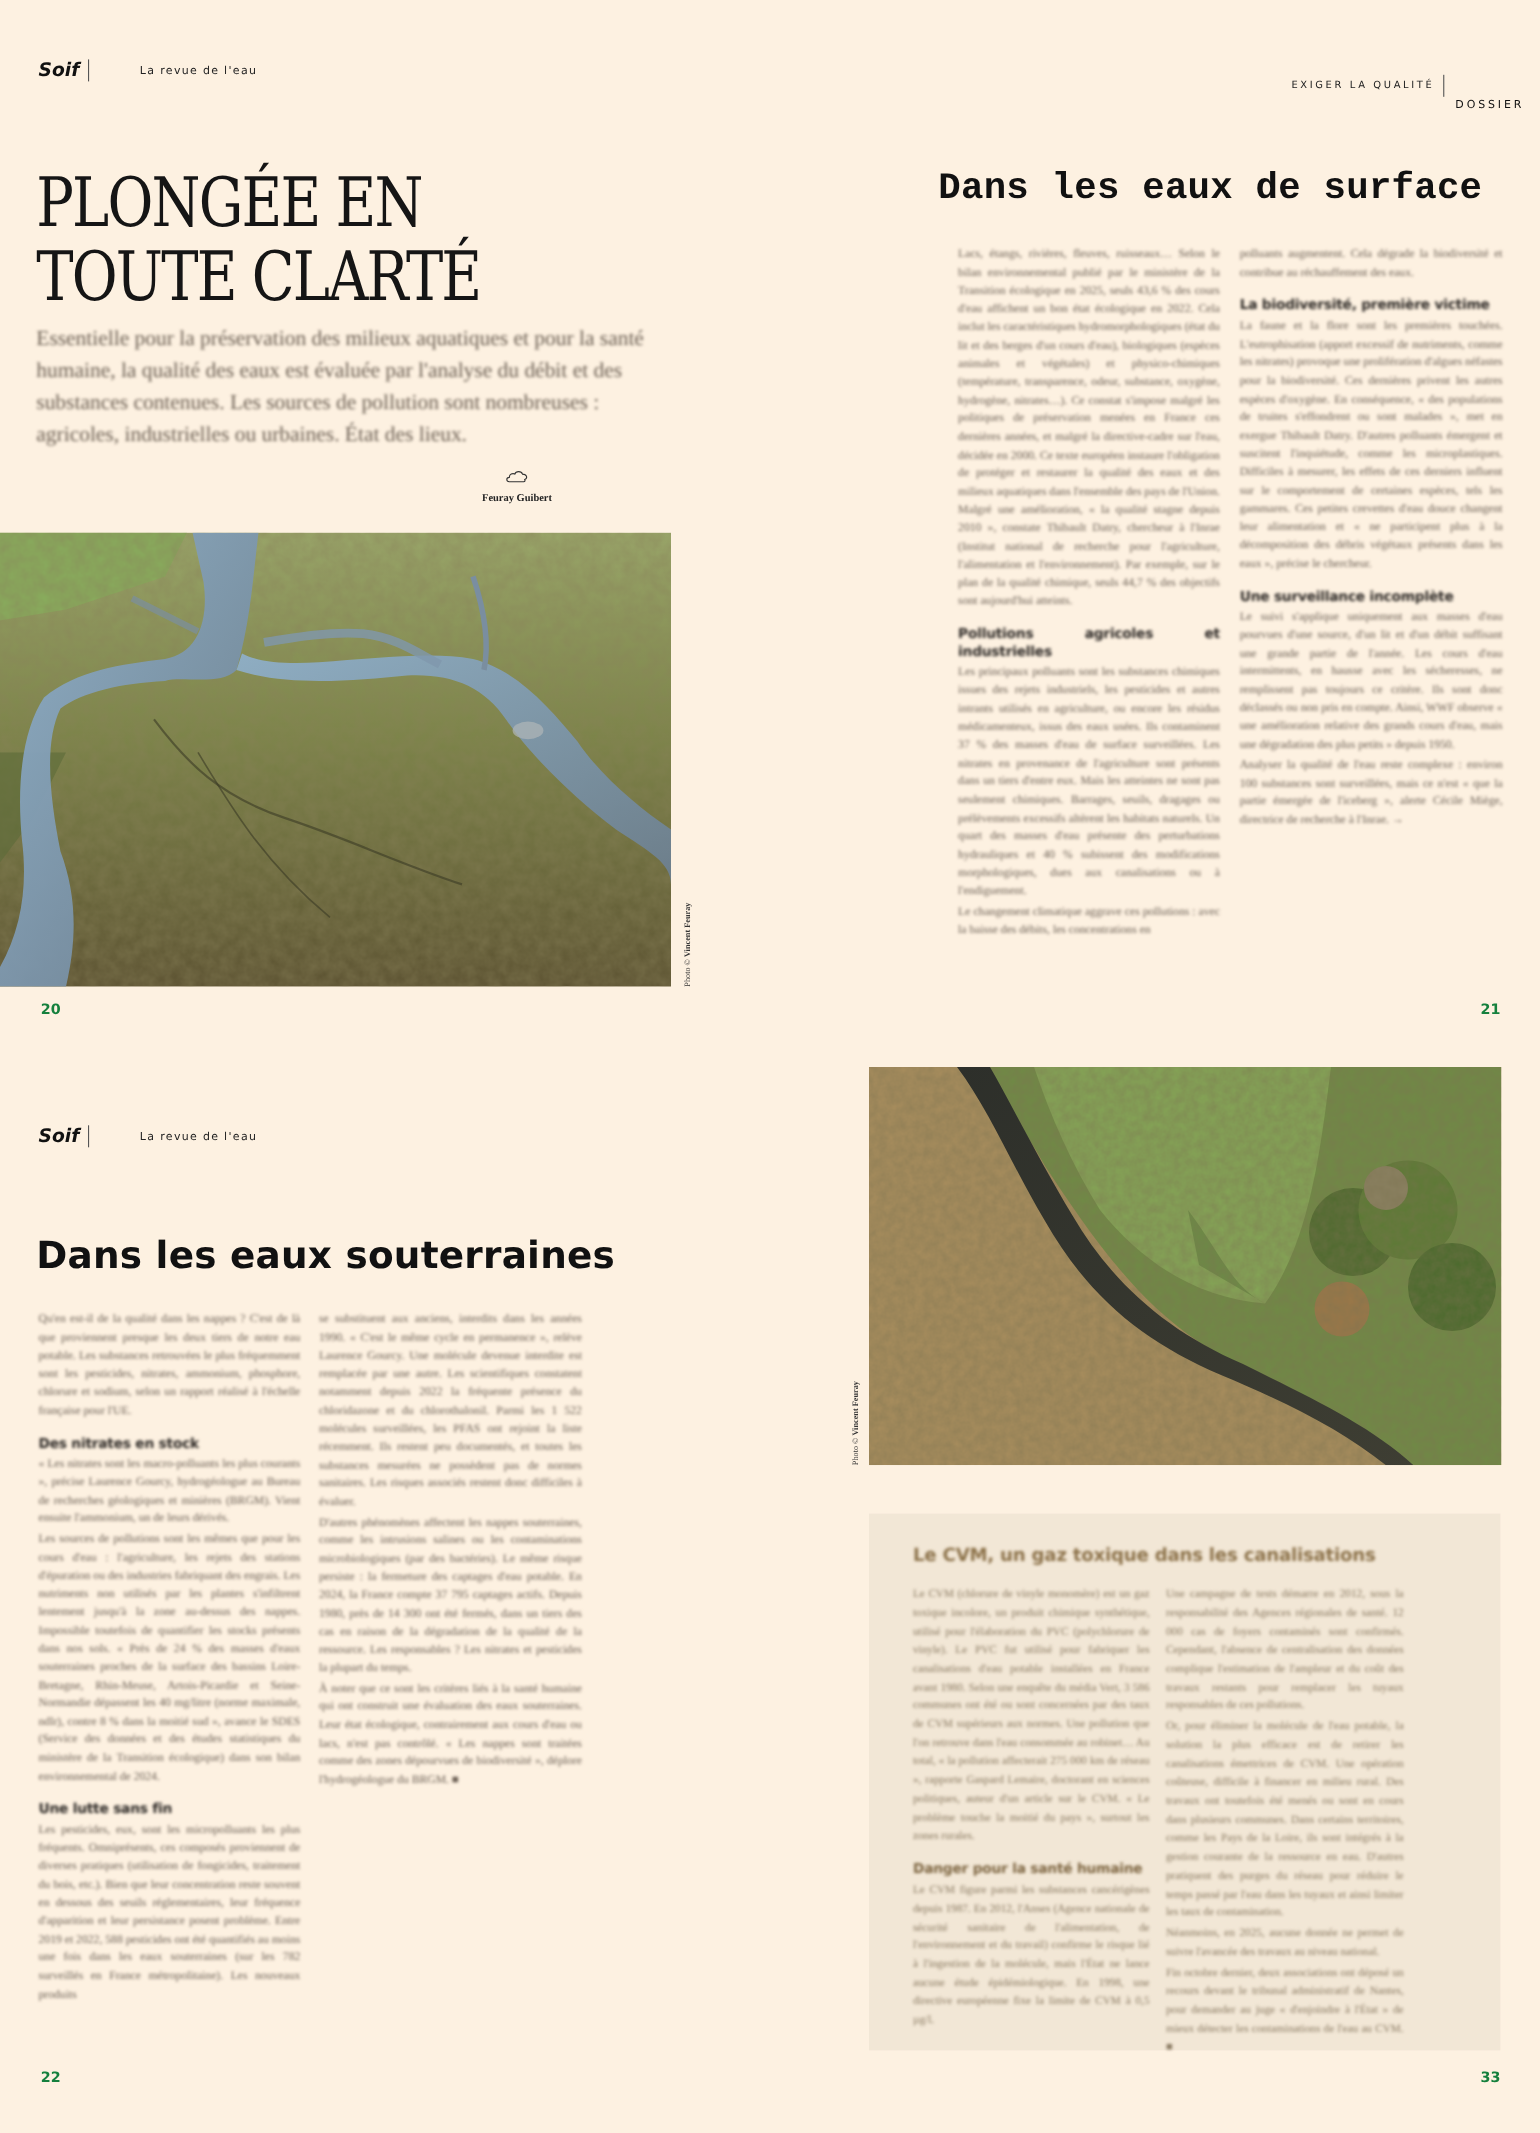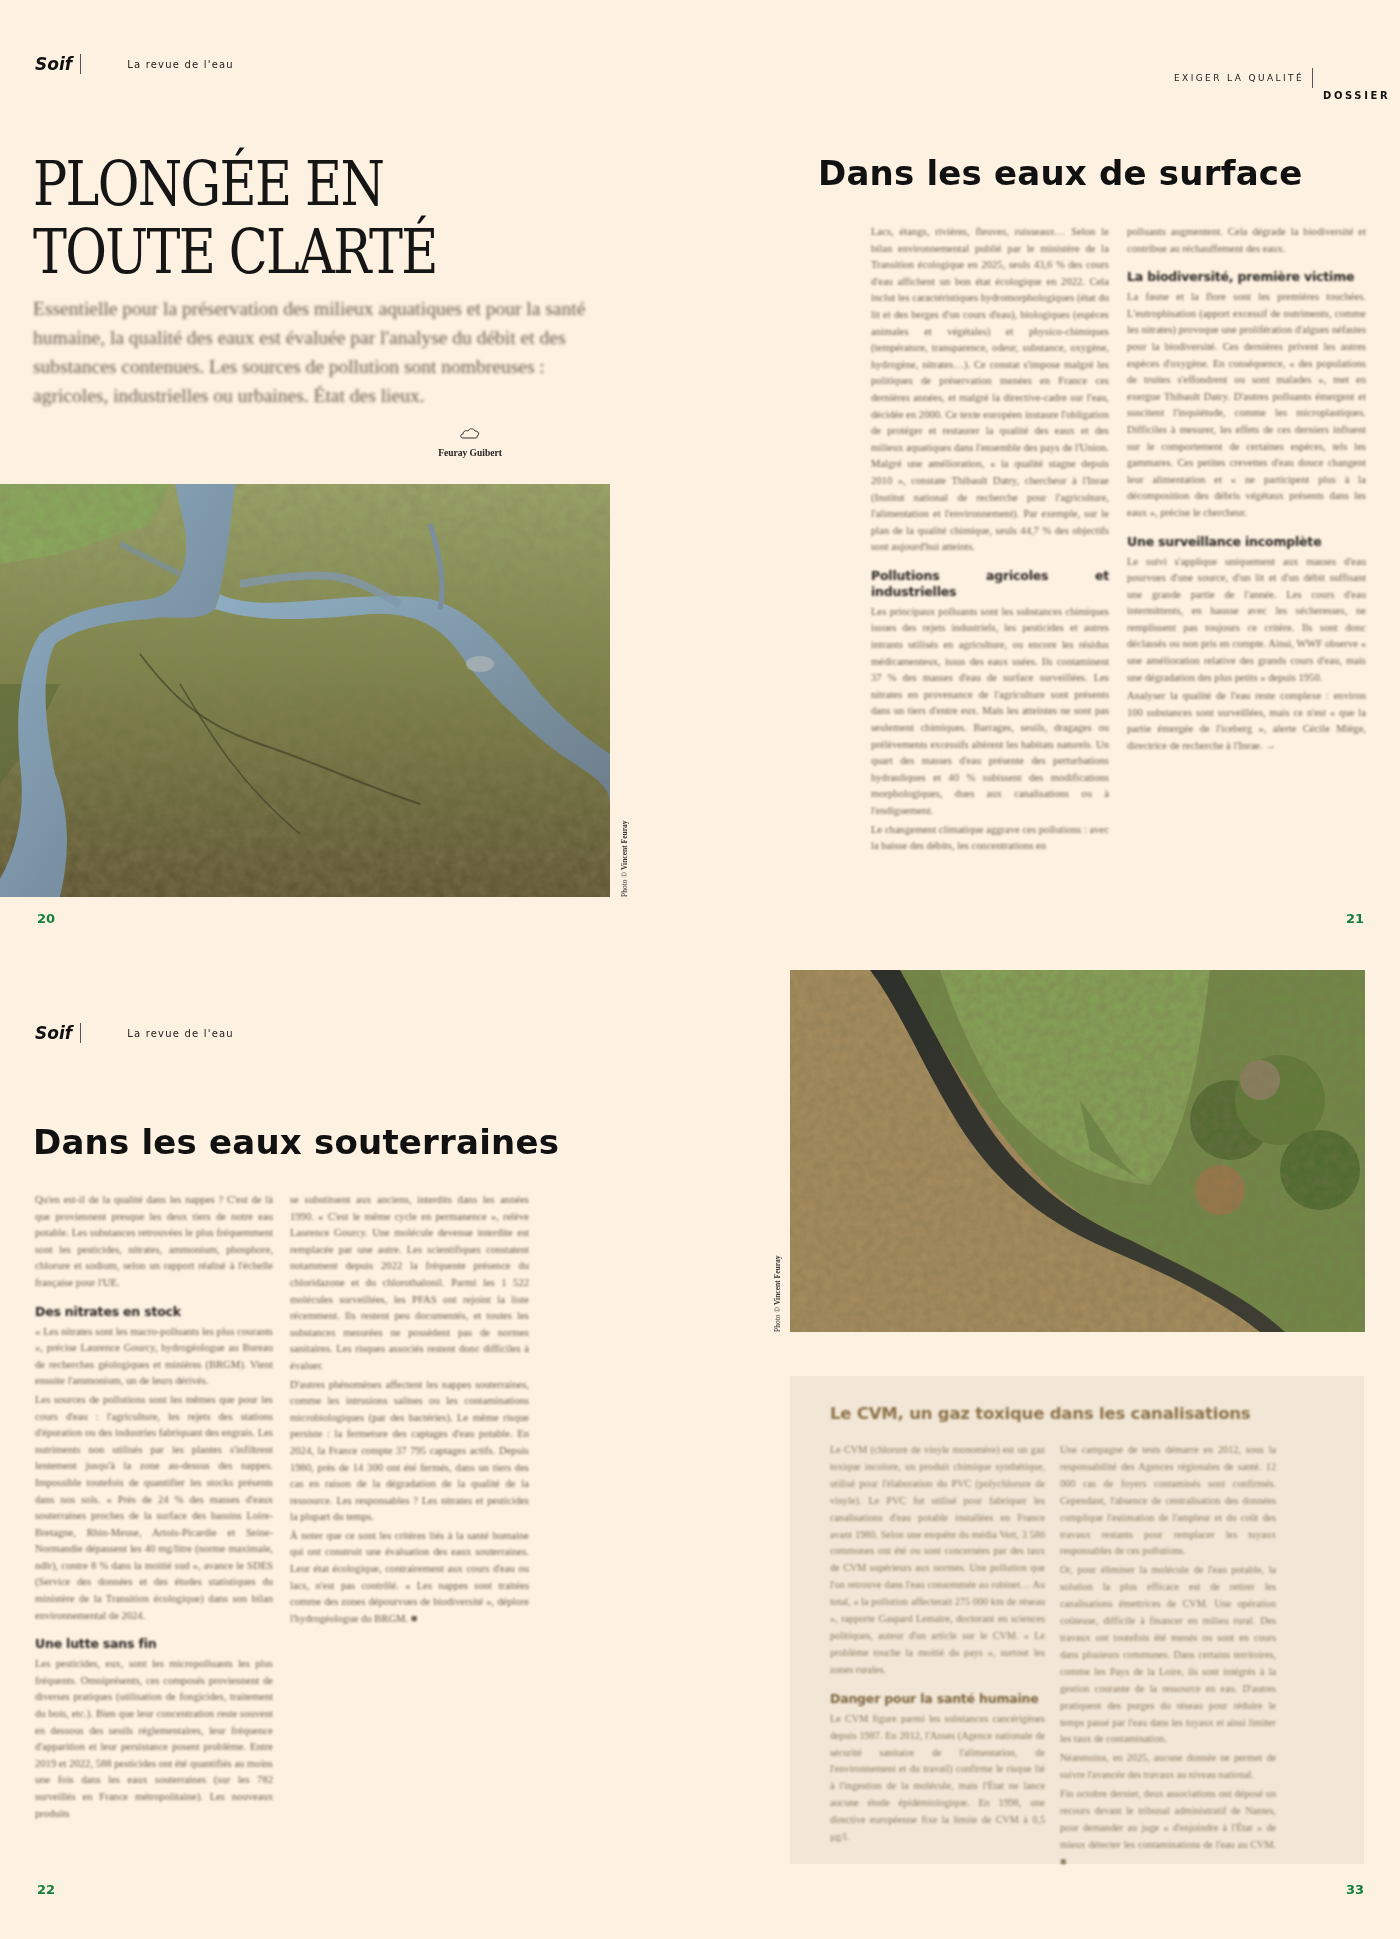--- a/index.html
+++ b/index.html
@@ -5,21 +5,21 @@
   * { box-sizing: border-box; margin: 0; padding: 0; }
   html, body { width: 1400px; height: 1939px; background: #fdf1e1; overflow: hidden; }
   body { position: relative; font-family: "Liberation Serif", serif; color: #1a1a1a; }
 
   
   .runhead { position: absolute; display: flex; align-items: center; font-family: "DejaVu Sans", sans-serif; font-size: 10px; }
   .runhead .brand { font-weight: bold; font-size: 17px; color: #111; font-style: italic; }
   .runhead .sep { width: 1px; height: 20px; background: #555; margin: 0 10px 0 8px; }
   .runhead .tag { letter-spacing: 1.2px; color: #222; margin-left: 36px; }
   .runhead.right .kicker { letter-spacing: 2.4px; font-size: 9px; color: #222; }
-  .runhead.right .section { letter-spacing: 2.6px; font-size: 10px; font-weight: bold; color: #111; margin-top: 36px; }
+  .runhead.right .section { letter-spacing: 2.6px; font-size: 10px; font-weight: normal; color: #111; margin-top: 36px; }
 
   .folio { position: absolute; font-family: "DejaVu Sans", sans-serif; font-weight: bold; font-size: 13px; color: #15803d; }
 
   
   .main-title { position: absolute; left: 33px; top: 150px; font-family: "DejaVu Serif", serif; font-weight: normal; font-size: 62px; line-height: 68px; letter-spacing: -2px; color: #151515; transform: scaleX(0.82); transform-origin: left top; white-space: nowrap; }
   .lede { position: absolute; left: 33px; top: 294px; width: 590px; font-family: "Liberation Serif", serif; font-size: 19.5px; line-height: 29px; color: #6a5e52; filter: blur(1.6px); }
   .byline { position: absolute; left: 420px; top: 426px; width: 100px; text-align: center; }
   .byline .cloud { display: block; margin: 0 auto 2px; width: 22px; height: 14px; }
   .byline .name { font-family: "Liberation Serif", serif; font-weight: bold; font-size: 9.5px; color: #222; }
 
@@ -102,21 +102,21 @@
     <path d="M180 200 C210 250 240 300 300 350" stroke="#3b3a25" stroke-width="1.5" fill="none" opacity="0.6"></path>
   </svg>
 </div>
 <div class="credit" style="left:620px; top:897px;">
   <span>Photo ©</span>
   <b>Vincent Feuray</b>
 </div>
 
 <div class="folio" style="left:37px; top:911px;">20</div>
 
-<h2 class="h2" style="left:818px; top:153px;">Dans les eaux de surface</h2>
+<h2 class="h2" style="left:853px; top:153px;font-family:Liberation Mono, monospace;">Dans les eaux de surface</h2>
 
 <div class="col" id="top-col-0" style="left:871px; top:224px; width:238px;">
     <p>Lacs, étangs, rivières, fleuves, ruisseaux… Selon le bilan environnemental publié par le ministère de la Transition écologique en 2025, seuls 43,6 % des cours d'eau affichent un bon état écologique en 2022. Cela inclut les caractéristiques hydromorphologiques (état du lit et des berges d'un cours d'eau), biologiques (espèces animales et végétales) et physico-chimiques (température, transparence, odeur, substance, oxygène, hydrogène, nitrates…). Ce constat s'impose malgré les politiques de préservation menées en France ces dernières années, et malgré la directive-cadre sur l'eau, décidée en 2000. Ce texte européen instaure l'obligation de protéger et restaurer la qualité des eaux et des milieux aquatiques dans l'ensemble des pays de l'Union. Malgré une amélioration, « la qualité stagne depuis 2010 », constate Thibault Datry, chercheur à l'Inrae (Institut national de recherche pour l'agriculture, l'alimentation et l'environnement). Par exemple, sur le plan de la qualité chimique, seuls 44,7 % des objectifs sont aujourd'hui atteints.</p>
     <h3>Pollutions agricoles et industrielles</h3>
     <p>Les principaux polluants sont les substances chimiques issues des rejets industriels, les pesticides et autres intrants utilisés en agriculture, ou encore les résidus médicamenteux, issus des eaux usées. Ils contaminent 37 % des masses d'eau de surface surveillées. Les nitrates en provenance de l'agriculture sont présents dans un tiers d'entre eux. Mais les atteintes ne sont pas seulement chimiques. Barrages, seuils, dragages ou prélèvements excessifs altèrent les habitats naturels. Un quart des masses d'eau présente des perturbations hydrauliques et 40 % subissent des modifications morphologiques, dues aux canalisations ou à l'endiguement.</p>
     <p>Le changement climatique aggrave ces pollutions : avec la baisse des débits, les concentrations en</p>
   </div>
 <div class="col" id="top-col-1" style="left:1127px; top:224px; width:239px;">
     <p>polluants augmentent. Cela dégrade la biodiversité et contribue au réchauffement des eaux.</p>
     <h3>La biodiversité, première victime</h3>

